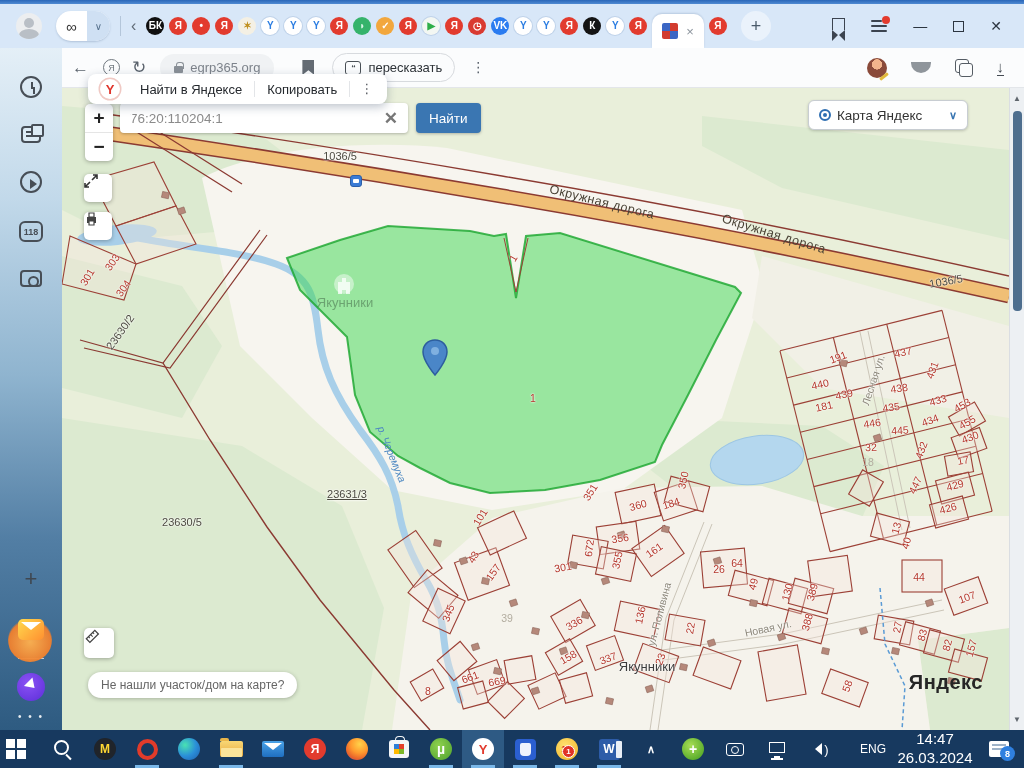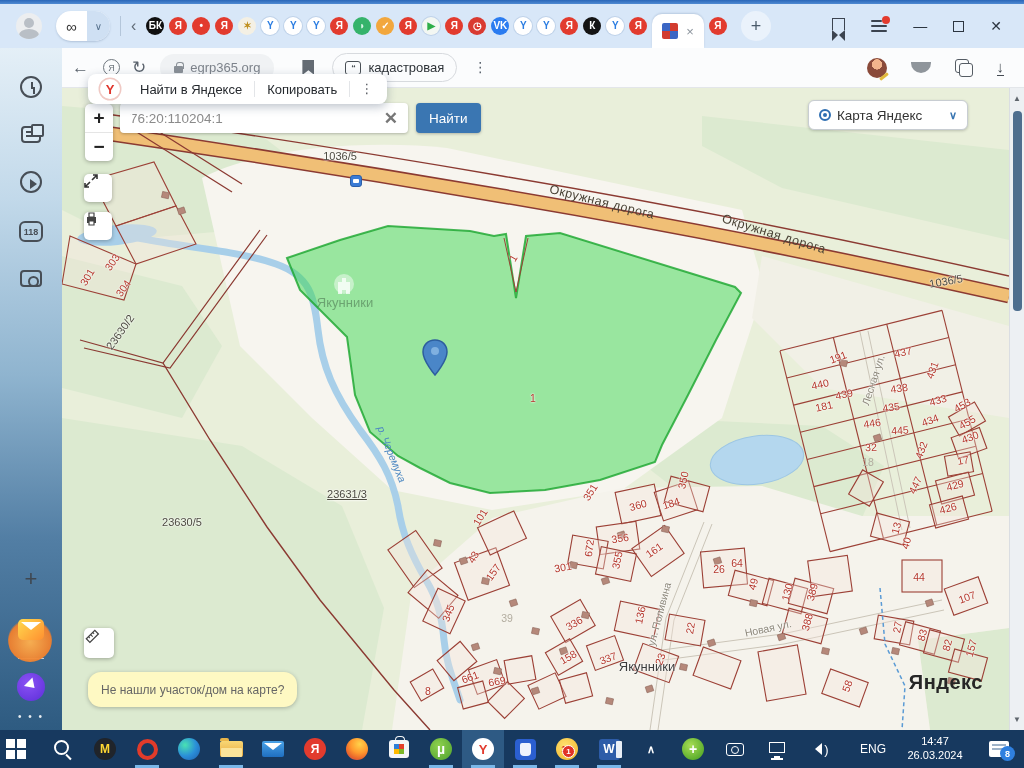--- a/index.html
+++ b/index.html
@@ -106,21 +106,21 @@
   .ruler{left:22px;top:540px;width:30px;height:30px}
   .searchwrap{position:absolute;left:58px;top:15px;display:flex;gap:8px;z-index:10}
   .sinput{width:288px;height:30px;background:#fff;border-radius:4px;box-shadow:0 1px 3px rgba(0,0,0,.25);display:flex;align-items:center;padding:0 10px;color:#8b8b8b;font-size:13.5px}
   .sinput .x{margin-left:auto;color:#777;font-size:17px;font-weight:700}
   .sbtn{height:30px;background:#3a76b2;border-radius:4px;color:#fff;font-size:13.5px;display:flex;align-items:center;gap:6px;padding:0 13px;box-shadow:0 1px 3px rgba(0,0,0,.25)}
   .selector{position:absolute;right:41px;top:12px;width:160px;height:30px;background:#fff;border:1px solid #c8cdd2;border-radius:6px;display:flex;align-items:center;padding:0 10px;gap:6px;z-index:10;box-shadow:0 1px 3px rgba(0,0,0,.2)}
   .radio{width:12px;height:12px;border:2px solid #2f6fb2;border-radius:50%;position:relative}
   .radio::after{content:"";position:absolute;left:2px;top:2px;width:4px;height:4px;border-radius:50%;background:#2f6fb2}
   .selector .val{font-size:13.5px;color:#333}
   .selector .chv{margin-left:auto;color:#3a76b2;font-size:11px;font-weight:700}
-  .prompt{position:absolute;left:26px;top:584px;height:35px;background:#fef9c3;border-radius:13px;box-shadow:0 1px 4px rgba(0,0,0,.25);display:flex;align-items:center;padding:0 13px;font-size:12px;color:#666;z-index:10}
+  .prompt{position:absolute;left:26px;top:584px;height:26px;background:#ffffff;border-radius:13px;box-shadow:0 1px 4px rgba(0,0,0,.25);display:flex;align-items:center;padding:0 13px;font-size:12px;color:#666;z-index:10}
   .attr{position:absolute;right:28px;bottom:17px;background:rgba(255,255,255,.72);padding:1px 5px;font-size:11.5px;color:#3a6fc0;z-index:12}
   .brand{position:absolute;right:26px;bottom:36px;font-size:20px;font-weight:700;color:#262626;z-index:11;letter-spacing:.5px}
   .wm{position:absolute;left:120px;top:592px;font-size:37px;font-weight:800;letter-spacing:3px;color:rgba(255,255,255,.72);text-shadow:0 1px 2px rgba(110,110,110,.35);z-index:9;pointer-events:none;font-family:"Liberation Sans",sans-serif}
   
   .scroll{position:absolute;right:0;top:88px;width:15px;height:642px;background:#edf0f3;border-left:1px solid #dadde2;z-index:20;display:flex;flex-direction:column;align-items:center}
   .scroll .ar{font-size:8px;color:#5f666d;padding:6px 0}
   .scroll .thumb{width:9px;height:200px;background:#4e6e8e;border-radius:4px;margin-top:2px}
   .scroll .sp{flex:1}
   
   .taskbar{position:absolute;left:0;bottom:0;width:1024px;height:38px;background:#17395f;display:flex;align-items:center;z-index:50}
@@ -154,21 +154,21 @@
   .tb-word::after{content:"";position:absolute;right:-2px;top:2px;width:6px;height:17px;background:#e8eef6;border-radius:1px}
   .tb-chevron{color:#fff;font-size:11px}
   .tb-shield{background:radial-gradient(circle at 40% 35%,#a8dd55,#3f9c1f);border-radius:50%;color:#fff;font-size:14px}
   .tb-cam{width:18px;height:13px;border:1.6px solid #fff;border-radius:3px;position:relative}
   .tb-cam::after{content:"";position:absolute;left:4px;top:2px;width:6px;height:6px;border:1.5px solid #fff;border-radius:50%}
   .tb-net{width:16px;height:11px;border:1.6px solid #fff;position:relative;margin-top:-3px}
   .tb-net::after{content:"";position:absolute;left:4px;bottom:-6px;width:6px;height:2px;background:#fff;box-shadow:-3px 2px 0 #fff,3px 2px 0 #fff,0 2px 0 #fff}
   .tb-vol::before{content:"";width:0;height:0;border:6px solid transparent;border-right:7px solid #fff;margin-right:2px}
   .tb-vol::after{content:")";color:#fff;font-size:13px;font-weight:400}
   .tb-lang{color:#fff;font-size:12px;font-weight:400;width:46px;text-align:center}
-  .tb-clock{color:#fff;font-size:11px;text-align:center;width:78px;line-height:1.25}
+  .tb-clock{color:#fff;font-size:15px;text-align:center;width:78px;line-height:1.25}
   .tb-notif{width:20px;height:16px;background:#fff;border-radius:2px;position:relative}
   .tb-notif::before{content:"";position:absolute;left:3px;top:3px;width:14px;height:2px;background:#9fb3c8;box-shadow:0 4px 0 #9fb3c8}
   .nb{position:absolute;right:-6px;bottom:-4px;width:15px;height:15px;border-radius:50%;background:#2f80e0;color:#fff;font-size:9px;font-weight:700;display:flex;align-items:center;justify-content:center}
   .tspacer{flex:1}
 </style>
 </head>
 <body>
 
 <div class="win">
   <div class="topedge"></div>
@@ -228,21 +228,21 @@
     <span class="tico">←</span>
     <span class="ycirc">Я</span>
     <span class="tico">↻</span>
     <div class="urlpill">
       <span class="lock"></span>
       <span class="url">egrp365.org</span>
     </div>
     <div class="bmark"></div>
     <div class="retell">
       <span class="q">“</span>
-      <span>кадастровая</span>
+      <span>пересказать</span>
     </div>
     <span class="vdots">⋮</span>
     <div class="tool-right">
       <div class="pedit"></div>
       <div class="dome"></div>
       <div class="coll"></div>
       <span class="dl">↓</span>
     </div>
   </div>
 

